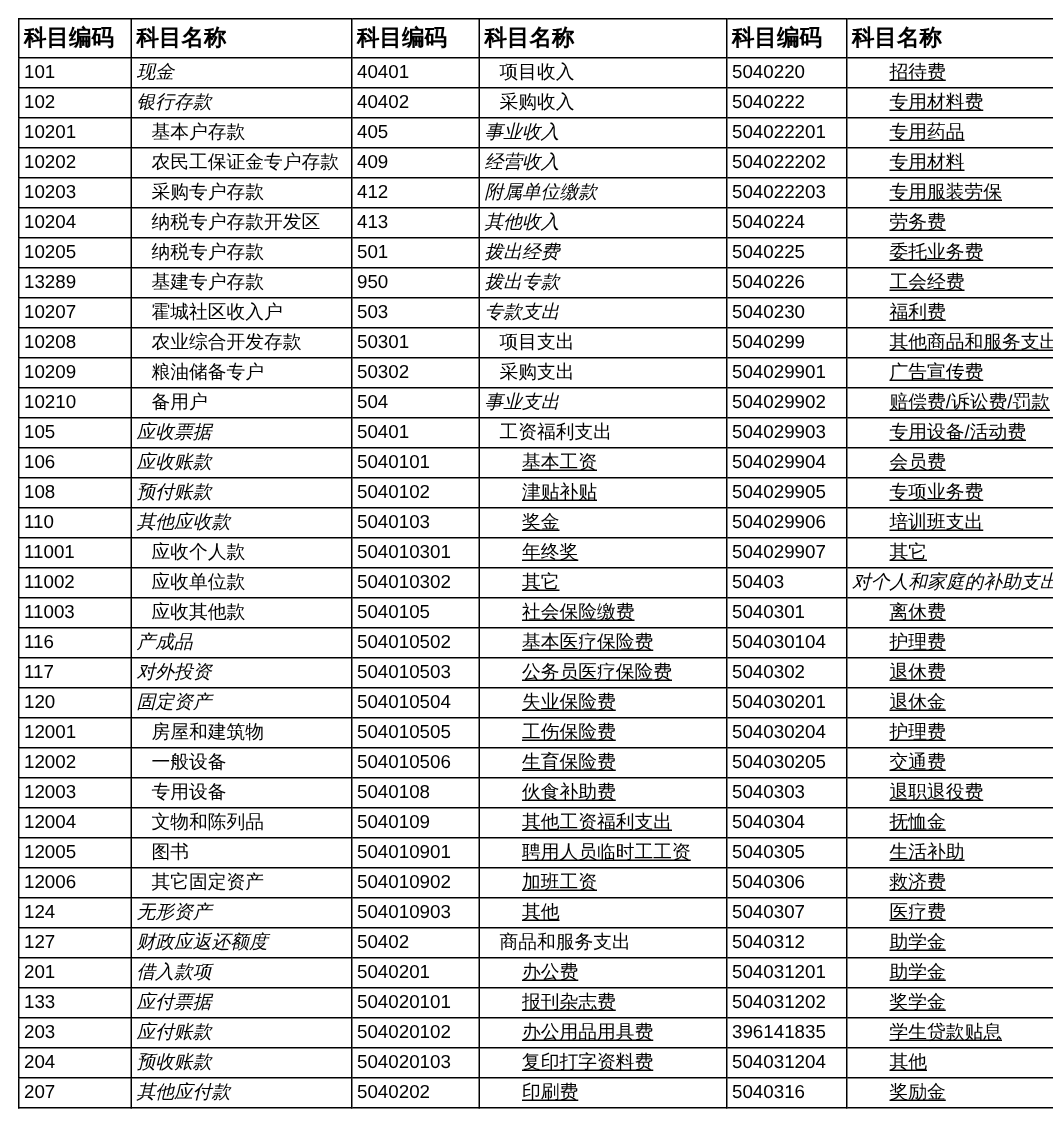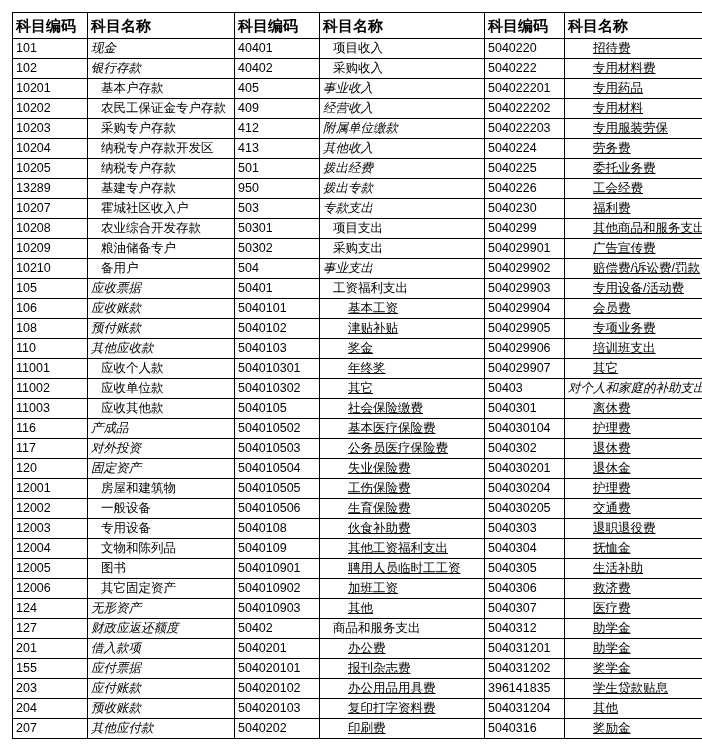--- a/index.html
+++ b/index.html
@@ -340,21 +340,21 @@
         </tr>
         <tr>
           <td class="code">201</td>
           <td class="name lvl1">借入款项</td>
           <td class="code">5040201</td>
           <td class="name lvl3">办公费</td>
           <td class="code">504031201</td>
           <td class="name lvl3">助学金</td>
         </tr>
         <tr>
-          <td class="code">155</td>
+          <td class="code">133</td>
           <td class="name lvl1">应付票据</td>
           <td class="code">504020101</td>
           <td class="name lvl3">报刊杂志费</td>
           <td class="code">504031202</td>
           <td class="name lvl3">奖学金</td>
         </tr>
         <tr>
           <td class="code">203</td>
           <td class="name lvl1">应付账款</td>
           <td class="code">504020102</td>

